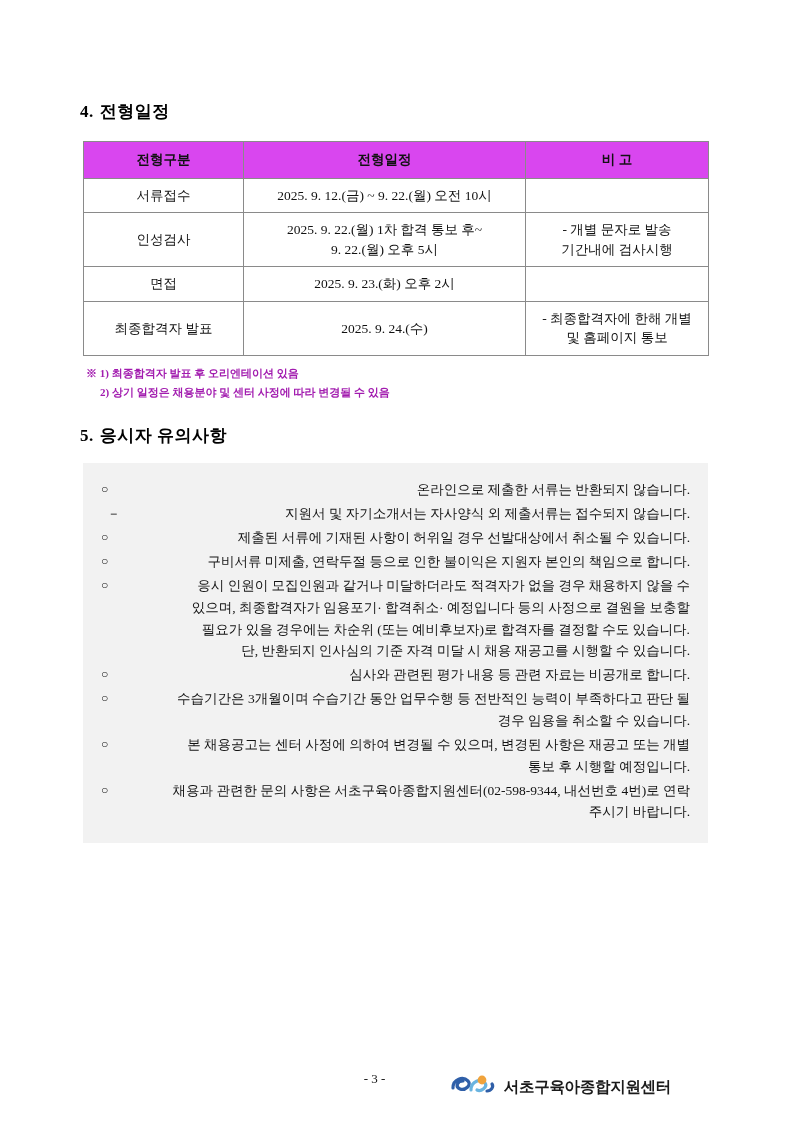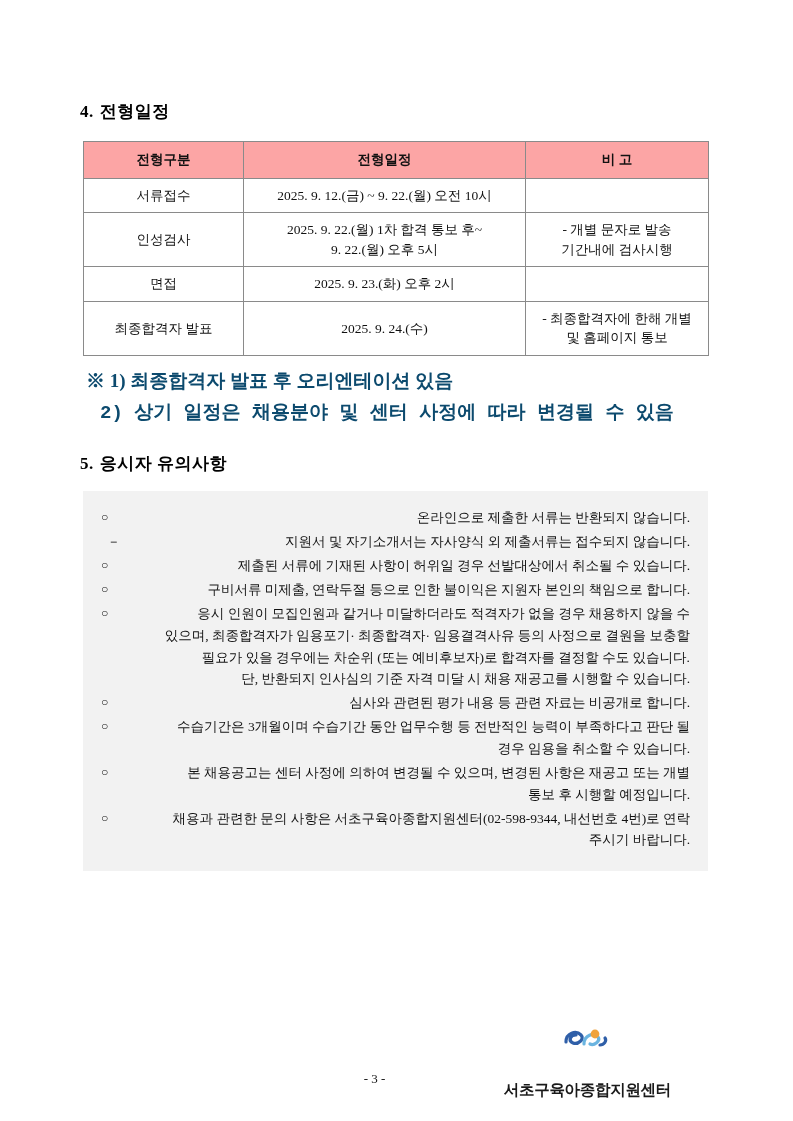--- a/index.html
+++ b/index.html
@@ -51,43 +51,43 @@
   table.schedule td {
     border: 1px solid #8a8a8a;
     text-align: center;
     vertical-align: middle;
     font-size: 13.5px;
     line-height: 1.45;
     padding: 7px 4px;
     color: #111;
   }
   table.schedule thead th {
-    background: #fca5a5;
+    background: #d946ef;
     font-weight: bold;
     padding: 8px 4px;
   }
   table.schedule col.c1 { width: 160px; }
   table.schedule col.c2 { width: 282px; }
   table.schedule col.c3 { width: 183px; }
   td.two-line { line-height: 1.5; }
   td.note {
     font-size: 12.5px;
     line-height: 1.5;
   }
 
   
   .table-notes {
     margin: 8px 0 0 6px;
-    font-size: 19px;
+    font-size: 11px;
     font-weight: bold;
     line-height: 1.75;
-    color: #0c4a6e;
+    color: #a21caf;
   }
   .table-notes div { white-space: nowrap; }
-  .table-notes .indent { padding-left: 14px; font-family: Liberation Mono, monospace; }
+  .table-notes .indent { padding-left: 14px; }
 
   
   .notice-box {
     margin-left: 3px;
     width: 625px;
     box-sizing: border-box;
     background: #f2f2f2;
     padding: 16px 18px 18px 18px;
   }
   .notice-item {
@@ -129,21 +129,20 @@
     font-size: 13px;
     color: #111;
   }
   .logo {
     position: absolute;
     right: 78px;
     bottom: 20px;
     display: flex;
     align-items: center;
     gap: 7px;
-    flex-direction: column;
   }
   .logo-mark {
     width: 46px;
     height: 28px;
     position: relative;
     flex: 0 0 46px;
   }
   .logo-text {
     font-family: "Liberation Sans", sans-serif;
     font-size: 15.5px;
@@ -250,21 +249,21 @@
       <span class="marker">○</span>
       <span class="body">
         <span class="line">구비서류 미제출, 연락두절 등으로 인한 불이익은 지원자 본인의 책임으로 합니다.</span>
       </span>
     </div>
 
     <div class="notice-item">
       <span class="marker">○</span>
       <span class="body">
         <span class="line">응시 인원이 모집인원과 같거나 미달하더라도 적격자가 없을 경우 채용하지 않을 수</span>
-        <span class="line">있으며, 최종합격자가 임용포기· 최종합격자· 임용결격사유 등의 사정으로 결원을 보충할</span>
+        <span class="line">있으며, 최종합격자가 임용포기· 합격취소· 예정입니다 등의 사정으로 결원을 보충할</span>
         <span class="line">필요가 있을 경우에는 차순위 (또는 예비후보자)로 합격자를 결정할 수도 있습니다.</span>
         <span class="line">단, 반환되지 인사심의 기준 자격 미달 시 채용 재공고를 시행할 수 있습니다.</span>
       </span>
     </div>
 
     <div class="notice-item">
       <span class="marker">○</span>
       <span class="body">
         <span class="line">심사와 관련된 평가 내용 등 관련 자료는 비공개로 합니다.</span>
       </span>

